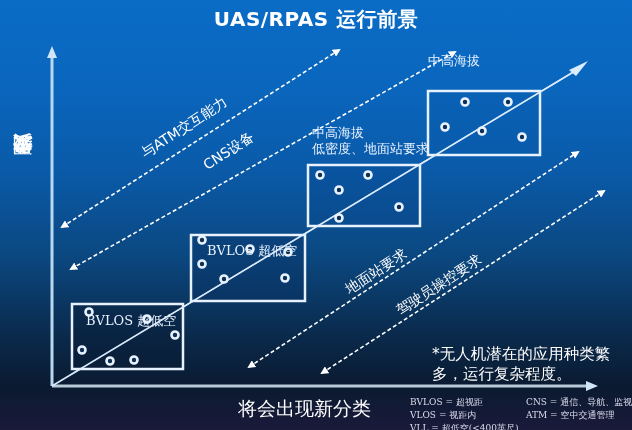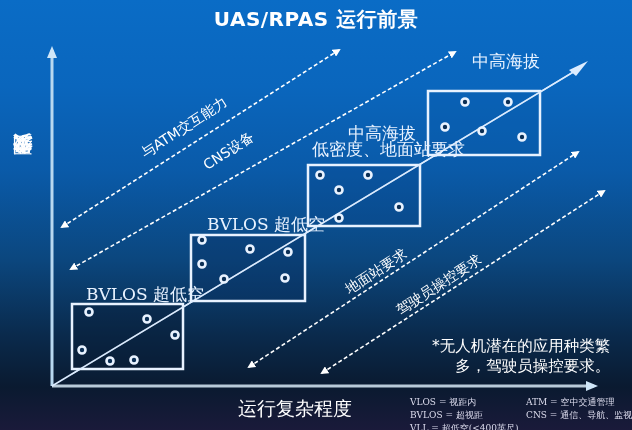--- a/index.html
+++ b/index.html
@@ -5,24 +5,24 @@
   html, body { margin:0; padding:0; }
   body { width:632px; height:430px; overflow:hidden; font-family:"DejaVu Sans", sans-serif; }
   #canvas {
     position:relative; width:632px; height:430px; overflow:hidden;
     background: linear-gradient(180deg, #0a6cc6 0%, #0a66bd 20%, #0a5aa8 40%, #0b477f 60%, #0a2a4c 78%, #0a1a30 90%, #1a1a3a 100%);
   }
   svg { position:absolute; left:0; top:0; }
   .title { position:absolute; left:0; width:632px; top:6px; text-align:center; color:#fff; font-weight:bold; font-size:20px; font-family:"DejaVu Sans", sans-serif; letter-spacing:0.5px; }
   .ylabel { position:absolute; left:8px; top:170px; width:30px; color:#fff; font-size:20px; writing-mode:vertical-rl; transform:rotate(180deg); font-family:"DejaVu Sans", sans-serif; }
   .xlabel { position:absolute; left:238px; top:396px; color:#fff; font-size:19px; font-family:"DejaVu Sans", sans-serif; }
-  .boxlabel { position:absolute; color:#e8f2ff; font-size:17px; text-align:right; line-height:16px; font-family:"DejaVu Sans", sans-serif; white-space:nowrap; }
-  .boxlabel.mono { font-family:"DejaVu Serif", serif; }
+  .boxlabel { position:absolute; color:#e8f2ff; font-size:13px; text-align:left; line-height:16px; font-family:"DejaVu Sans", sans-serif; white-space:nowrap; }
+  .boxlabel.mono { font-family:"DejaVu Serif", serif;margin-top:27px; }
   .rot { position:absolute; color:#fff; font-size:14px; transform-origin:left center; white-space:nowrap; font-family:"DejaVu Sans", sans-serif; }
-  .note { position:absolute; left:432px; top:336px; color:#fff; font-size:15.5px; line-height:20px; font-family:"DejaVu Sans", sans-serif; white-space:nowrap; text-align:right; }
+  .note { position:absolute; left:432px; top:344px; color:#fff; font-size:15.5px; line-height:20px; font-family:"DejaVu Sans", sans-serif; white-space:nowrap; text-align:left; }
   .legend { position:absolute; color:#dde; font-size:9px; font-family:"DejaVu Serif", serif; line-height:13px; white-space:nowrap; }
 </style>
 </head>
 <body>
 
 <div id="canvas">
 
   <svg width="632" height="430" viewBox="0 0 632 430">
     <defs>
       <marker id="ah" markerWidth="8" markerHeight="8" refX="6" refY="4" orient="auto" markerUnits="userSpaceOnUse">
@@ -102,45 +102,45 @@
       <circle cx="508" cy="102" r="3.5"></circle>
       <circle cx="445" cy="127" r="3.5"></circle>
       <circle cx="482" cy="131" r="3.5"></circle>
       <circle cx="522" cy="137" r="3.5"></circle>
     </g>
   </svg>
 
   <div class="title">UAS/RPAS 运行前景</div>
 
   <div class="ylabel">安全级别要求</div>
-  <div class="xlabel">运行复杂程度</div>
+  <div class="xlabel">将会出现新分类</div>
 
   <div class="boxlabel mono" style="left:86px; top:286px;">BVLOS  超低空</div>
   <div class="boxlabel mono" style="left:207px; top:216px;">BVLOS  超低空</div>
 
   <div class="boxlabel" style="left:312px; top:125px; width:104px;">
     <div>中高海拔</div>
     <div>低密度、地面站要求</div>
   </div>
   <div class="boxlabel" style="left:428px; top:53px; width:112px;">
     <div>中高海拔</div>
   </div>
 
   <div class="rot" style="left:143px; top:146px; transform:rotate(-33deg);">与ATM交互能力</div>
   <div class="rot" style="left:205px; top:158px; transform:rotate(-33deg);">CNS设备</div>
   <div class="rot" style="left:347px; top:282px; transform:rotate(-33deg);">地面站要求</div>
   <div class="rot" style="left:398px; top:303px; transform:rotate(-33deg);">驾驶员操控要求</div>
 
   <div class="note">
     <div>*无人机潜在的应用种类繁</div>
-    <div>多，驾驶员操控要求。</div>
+    <div>多，运行复杂程度。</div>
   </div>
 
   <div class="legend" style="left:410px; top:396px;">
+    <div>BVLOS = 超视距</div>
     <div>VLOS = 视距内</div>
-    <div>BVLOS = 超视距</div>
     <div>VLL = 超低空(&lt;400英尺)</div>
   </div>
   <div class="legend" style="left:526px; top:396px;">
+    <div>CNS = 通信、导航、监视</div>
     <div>ATM = 空中交通管理</div>
-    <div>CNS = 通信、导航、监视</div>
   </div>
 </div>
 
 </body></html>

